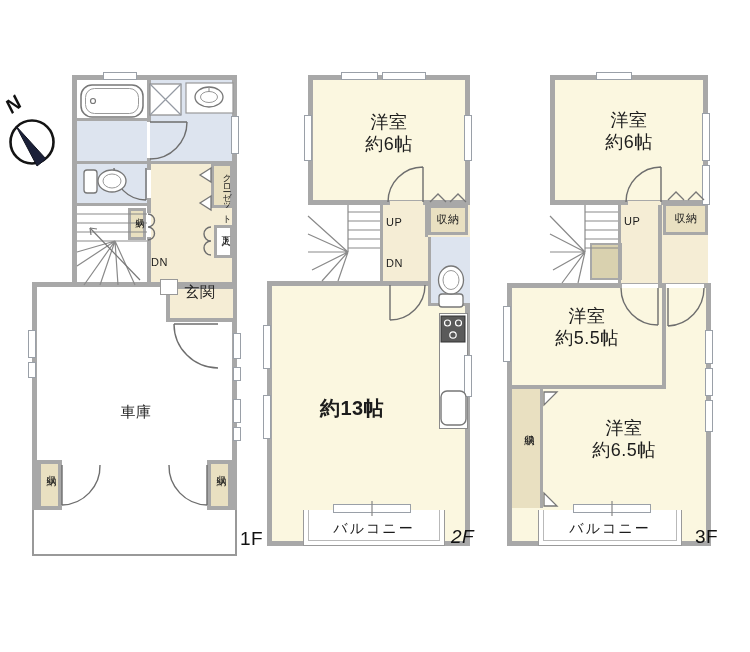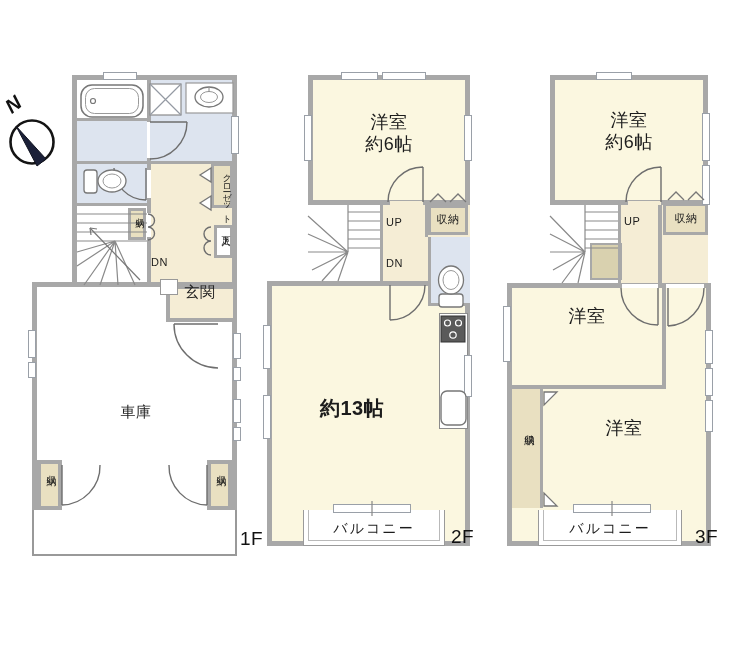--- a/index.html
+++ b/index.html
@@ -251,25 +251,27 @@
   <div class="lbl v" style="left:212px;top:467px;width:15px;height:36px;font-size:10px;">収納</div>
   <div class="lbl fl" style="left:240px;top:527px;">1F</div>
 
   <div class="lbl ctr rm" style="left:329px;top:112px;width:120px;">洋室</div>
   <div class="lbl ctr rm" style="left:329px;top:134px;width:120px;">約6帖</div>
   <div class="lbl small" style="left:386px;top:216px;">UP</div>
   <div class="lbl small" style="left:386px;top:257px;">DN</div>
   <div class="lbl ctr" style="left:429px;top:213px;width:38px;font-size:11px;">収納</div>
   <div class="lbl ctr" style="left:282px;top:396px;width:140px;font-size:20px;font-weight:bold;">約13帖</div>
   <div class="lbl ctr" style="left:314px;top:520px;width:120px;font-size:14px;letter-spacing:2px;">バルコニー</div>
-  <div class="lbl fl" style="left:451px;top:525px;">2F</div>
+  <div class="lbl fl" style="left:451px;top:525px;font-style:italic;">2F</div>
 
   <div class="lbl ctr rm" style="left:569px;top:110px;width:120px;">洋室</div>
   <div class="lbl ctr rm" style="left:569px;top:132px;width:120px;">約6帖</div>
   <div class="lbl small" style="left:624px;top:215px;">UP</div>
   <div class="lbl ctr" style="left:666px;top:212px;width:40px;font-size:11px;">収納</div>
   <div class="lbl ctr rm" style="left:527px;top:306px;width:120px;">洋室</div>
+  <div class="lbl ctr rm" style="left:527px;top:328px;width:120px;">約5.5帖</div>
   <div class="lbl v" style="left:519px;top:426px;width:16px;height:44px;font-size:10.5px;">収納</div>
   <div class="lbl ctr rm" style="left:564px;top:418px;width:120px;">洋室</div>
+  <div class="lbl ctr rm" style="left:564px;top:440px;width:120px;">約6.5帖</div>
   <div class="lbl ctr" style="left:550px;top:520px;width:120px;font-size:14px;letter-spacing:2px;">バルコニー</div>
   <div class="lbl fl" style="left:695px;top:525px;">3F</div>
 
 </div>
 
 </body></html>

